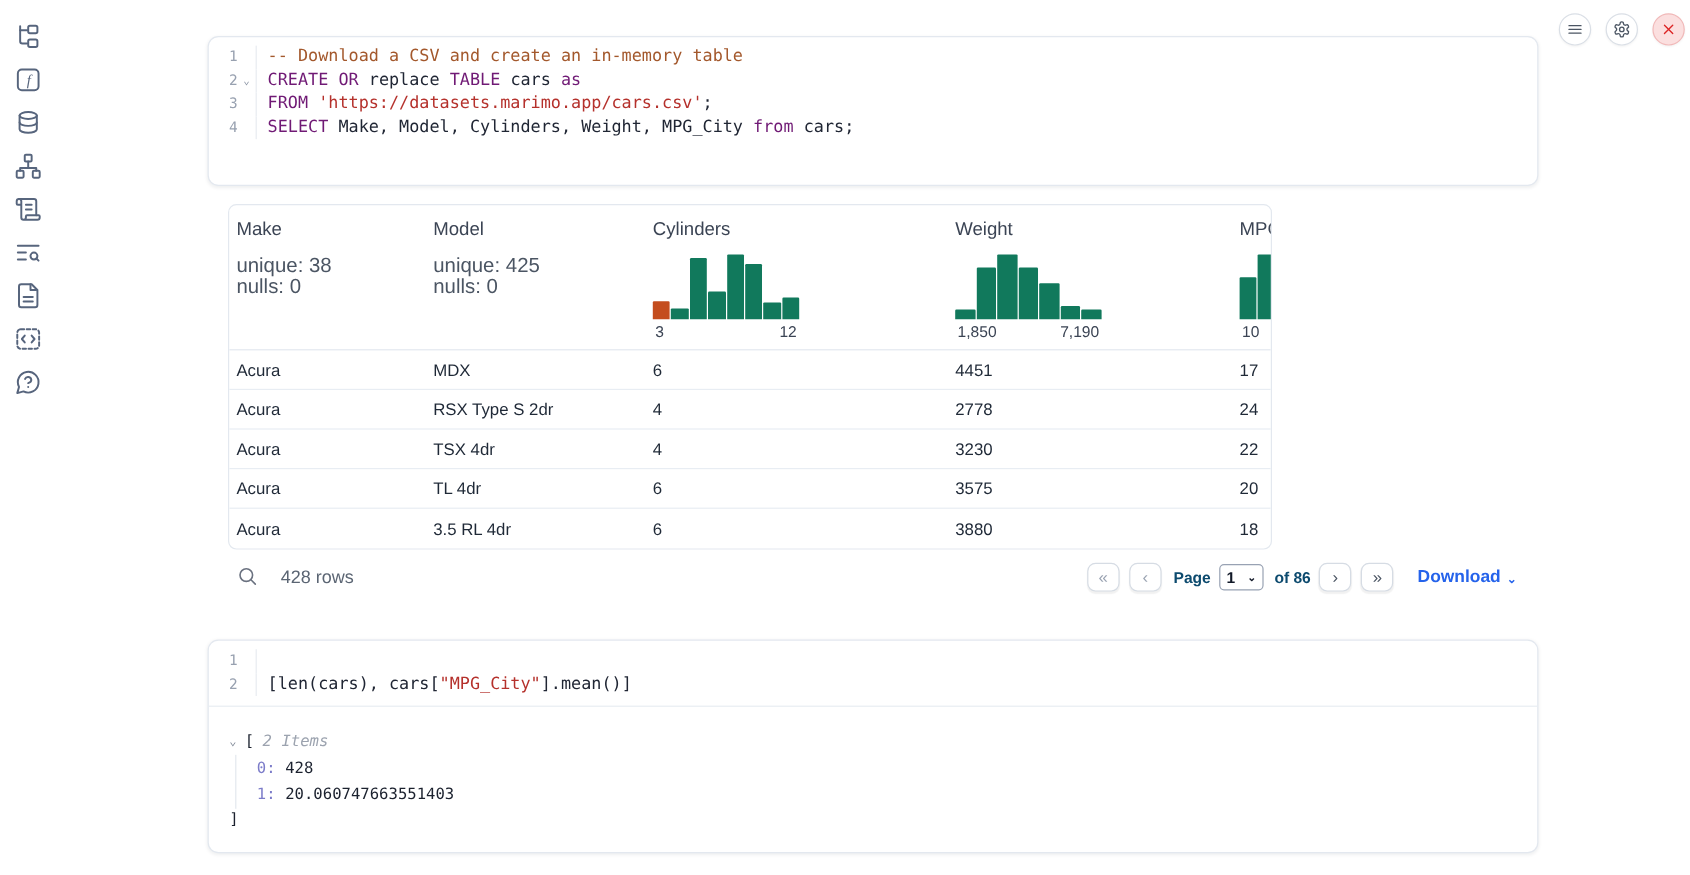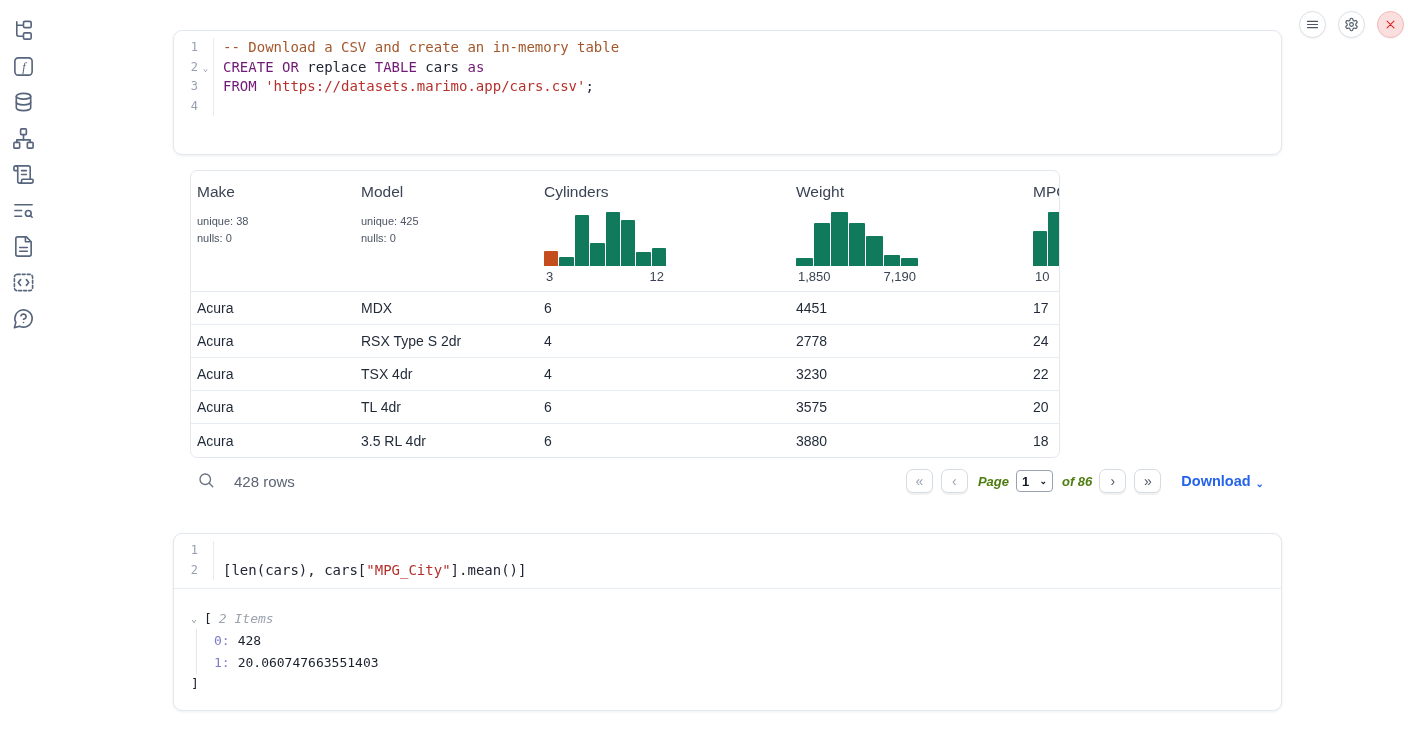--- a/index.html
+++ b/index.html
@@ -52,21 +52,21 @@
     font-family:"Liberation Sans",sans-serif; font-weight:bold; font-size:11px;
     color:#0e7490; padding:0 7px; outline:none; }
   .lang-badge { margin-left:auto; color:#0e7490; font-weight:bold; font-size:12px; }
 
   
   #tablecard { position:absolute; top:170px; left:17px; width:870px;
     border:1px solid #e3e8ef; border-radius:7px; background:#fff; overflow:hidden; }
   .thead { display:flex; border-bottom:1px solid #e3e8ef; height:121px; }
   .thcol { padding:12px 6px 7px 6px; display:flex; flex-direction:column; cursor:pointer; }
   .th-name { font-size:15.5px; color:#3b4454; }
-  .th-stats { margin-top:12px; font-size:11px; color:#4b5563; line-height:17px; }
+  .th-stats { margin-top:12px; font-size:17px; color:#4b5563; line-height:17px; }
   .hist { margin-top:auto; width:122px; display:flex; align-items:flex-end; gap:1px; height:54px; }
   .bar { flex:1; border-radius:1px 1px 0 0; }
   .hist-ticks { width:122px; display:flex; justify-content:space-between;
     font-size:13px; color:#3b4454; padding:3px 2px 0 2px; }
   .cw0{flex:0 0 164px} .cw1{flex:0 0 183px} .cw2{flex:0 0 252px} .cw3{flex:0 0 237px} .cw4{flex:1 1 auto}
   .trow { display:flex; height:33px; align-items:center; border-bottom:1px solid #e8edf3;
     font-size:14px; color:#1f2937; cursor:pointer; }
   .trow:last-child { border-bottom:none; }
   .tcell { padding:0 6px; }
 
@@ -75,21 +75,21 @@
     display:flex; align-items:center; }
   .search-btn { margin-left:7px; width:20px; height:20px; color:#6b7280; cursor:pointer; }
   .search-btn svg { width:18px; height:18px; stroke:currentColor; fill:none; stroke-width:1.8;
     stroke-linecap:round; }
   .rowcount { margin-left:17px; font-size:15px; color:#5b6573; }
   .pager { margin-left:auto; display:flex; align-items:center; }
   .pg-btn { width:27px; height:24px; border:1px solid #d6dce4; border-radius:7px; background:#fff;
     box-shadow:0 1.5px 1px rgba(0,0,0,.06); display:flex; align-items:center; justify-content:center;
     color:#4b5563; font-size:14px; cursor:pointer; margin-right:8px; }
   .pg-btn.dim { color:#9aa3b2; }
-  .pg-text { font-size:13px; color:#4d7c0f; font-weight:bold; margin:0 7px 0 2px;font-style:italic; }
+  .pg-text { font-size:13px; color:#0c4a6e; font-weight:bold; margin:0 7px 0 2px; }
   .page-select { min-width:37px; height:22px; border:1px solid #98a2b3; border-radius:4px;
     display:flex; align-items:center; justify-content:space-between; padding:0 5px; gap:3px;
     font-size:13px; font-weight:bold; color:#111827; cursor:pointer; margin-right:7px; background:#fff; }
   .page-select .chev { font-size:9px; color:#111827; }
   .download { display:flex; align-items:flex-end; gap:5px; color:#2563eb; font-size:14.5px;
     font-weight:bold; cursor:pointer; margin-left:12px; }
   .download .chev { font-size:10px; color:#2563eb; }
 
   
   .py-code { border-bottom:1px solid #e8edf2; padding-bottom:8px; }
@@ -226,20 +226,21 @@
             <span class="lnum">3</span>
             <span class="fold"></span>
           </div>
           <div class="code-text"><span class="tok-kw">FROM</span><span class="tok-pl"> </span><span class="tok-str">'https://datasets.marimo.app/cars.csv'</span><span class="tok-pl">;</span></div>
         </div>
         <div class="code-line">
           <div class="gutter">
             <span class="lnum">4</span>
             <span class="fold"></span>
           </div>
+          <div class="code-text"><span class="tok-kw">SELECT</span><span class="tok-pl"> Make, Model, Cylinders, Weight, MPG_City </span><span class="tok-kw">from</span><span class="tok-pl"> cars;</span></div>
         </div>
       </div>
   </div>
 
   <div id="tablecard">
     <div class="thead" id="thead">
         <div class="thcol cw0">
           <div class="th-name">Make</div>
           <div class="th-stats">
             <div>unique: 38</div>

